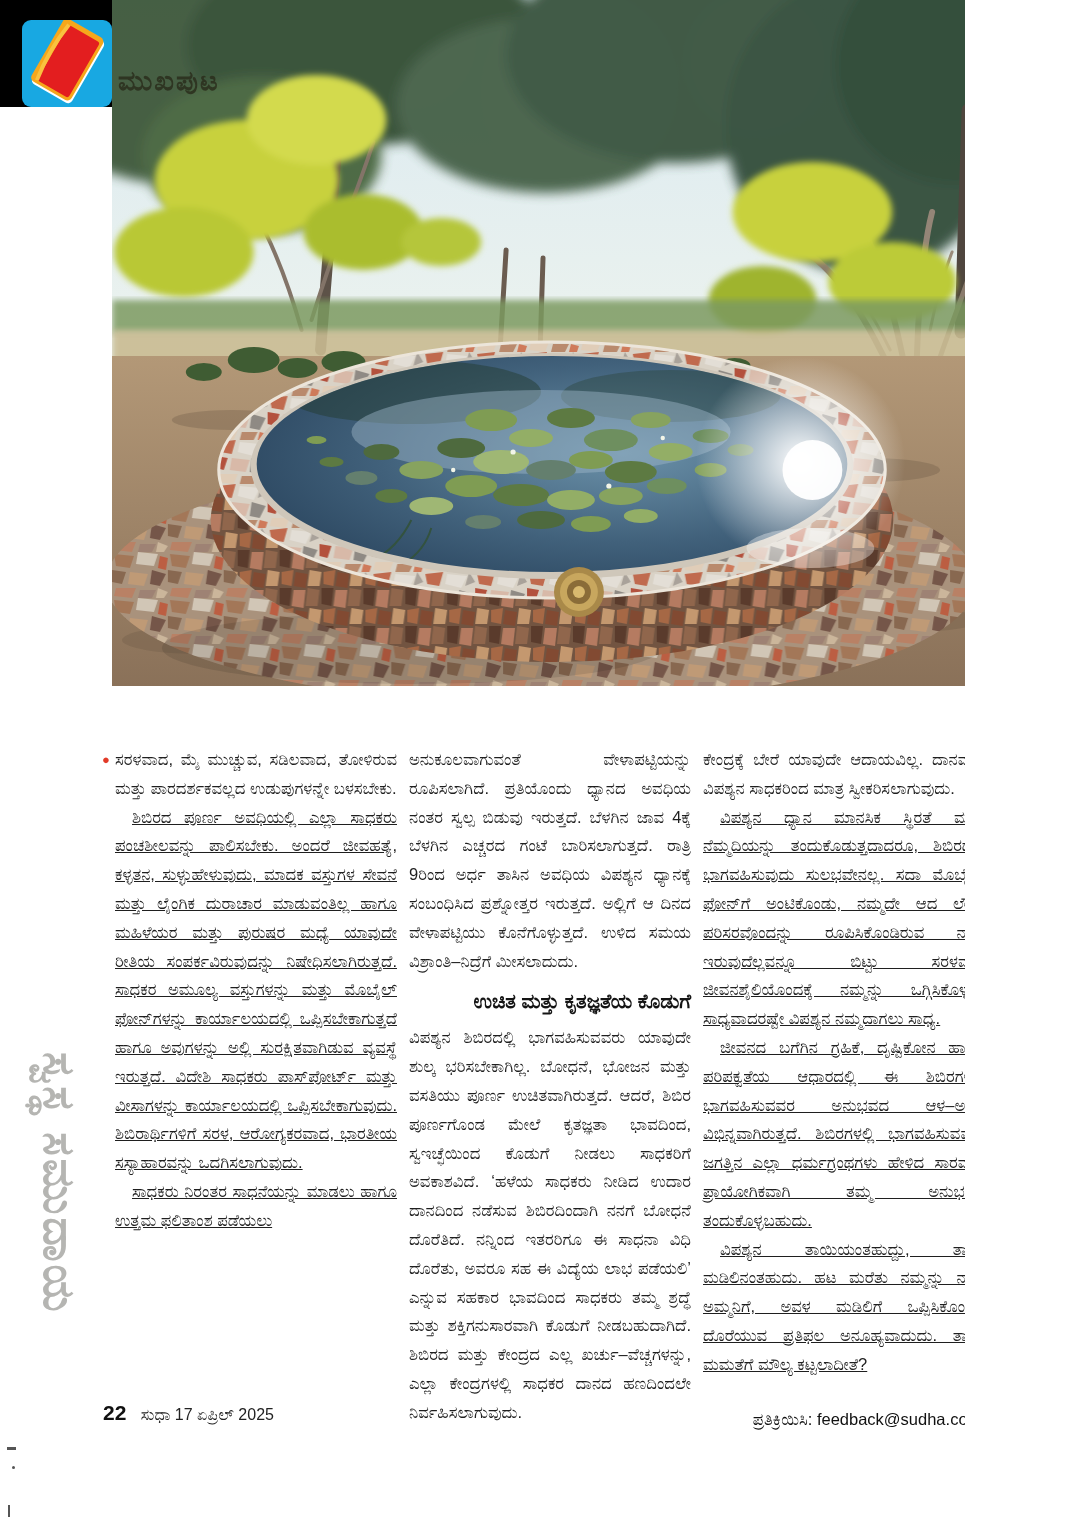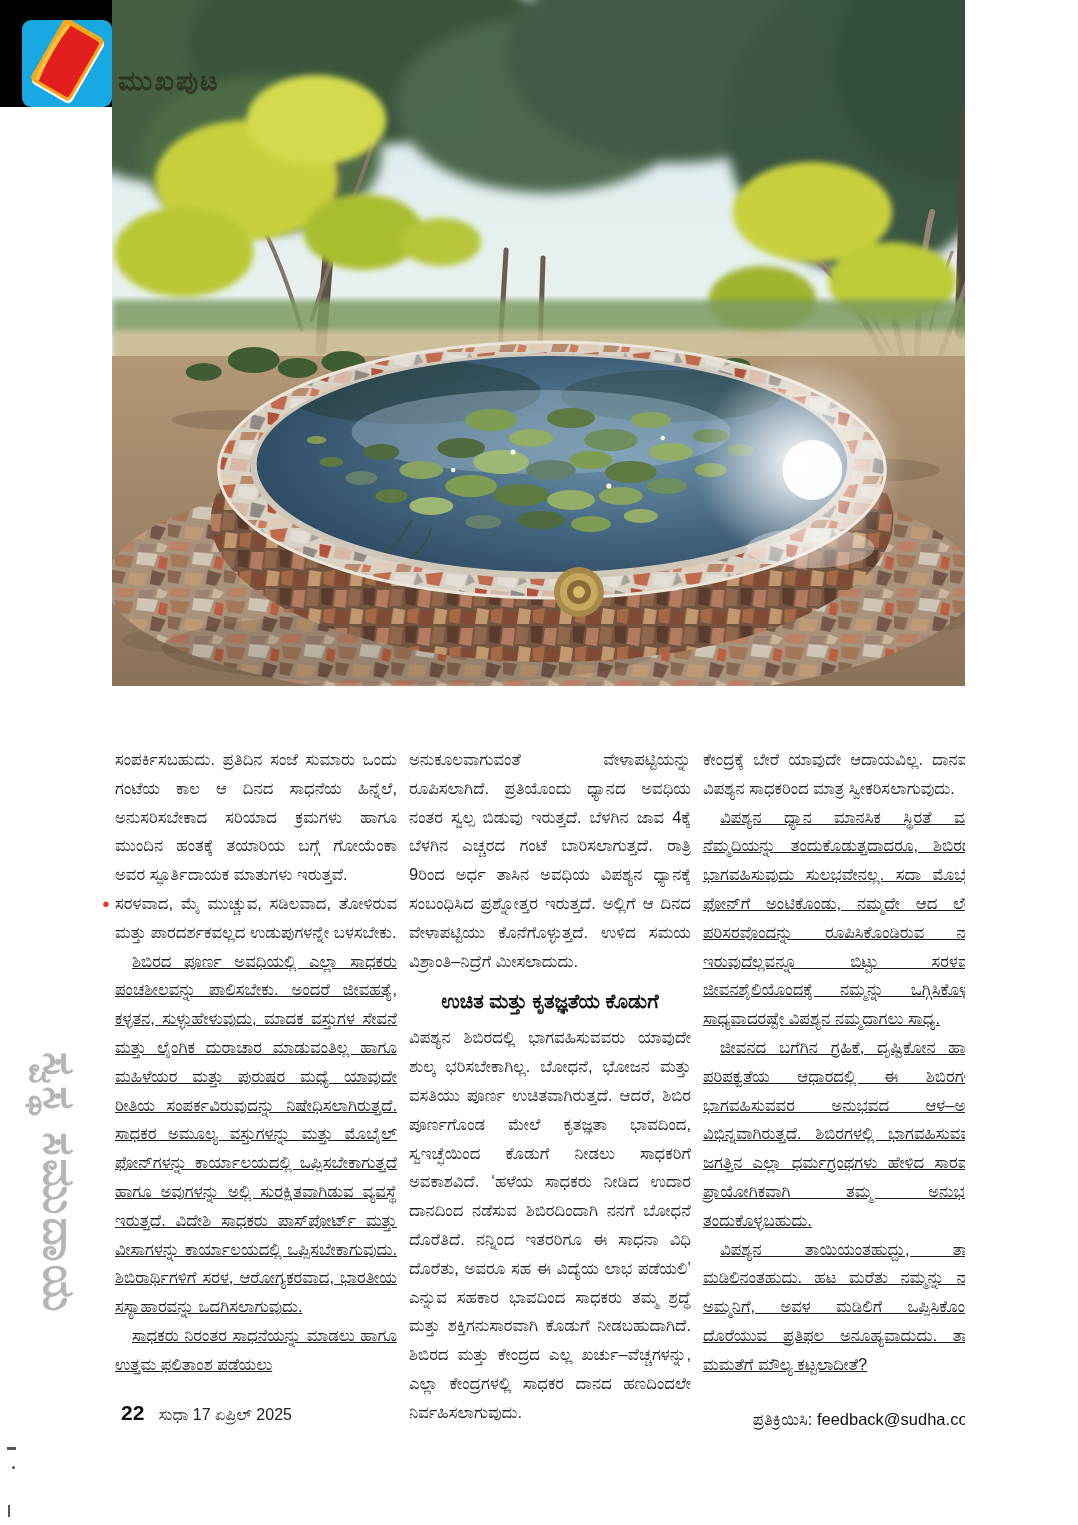--- a/index.html
+++ b/index.html
@@ -25,25 +25,25 @@
     white-space:nowrap;font-size:44px;font-weight:bold;color:#b5b5b2;letter-spacing:3px;}
 
   
   .columns{position:absolute;left:103px;top:745px;width:882px;display:flex;}
   .col{width:294px;padding-left:12px;box-sizing:border-box;font-size:16.5px;line-height:28.8px;
     color:#1f1f1f;text-align:justify;}
   .col p{margin:0;}
   .col p.indent{text-indent:17px;text-decoration:underline;}
   .bullet-item{position:relative;}
   .bullet-item .dot{position:absolute;left:-13px;top:1px;color:#e23a28;font-size:13px;}
-  .subhead{font-weight:bold;font-size:20px;color:#141414;margin:13px 0 9px 0;text-align:center;line-height:26px;}
+  .subhead{font-weight:bold;font-size:20px;color:#141414;margin:13px 0 9px 0;text-align:right;line-height:26px;}
   .feedback{margin-top:26px;text-align:right;font-weight:normal;font-size:16.5px;color:#111;}
 
   
-  .footer{position:absolute;left:121px;top:1401px;font-size:16px;color:#222;text-align:center;}
+  .footer{position:absolute;left:103px;top:1401px;font-size:16px;color:#222;text-align:center;}
   .footer .pagenum{font-weight:bold;font-size:21px;margin-right:10px;color:#111;}
 
   
   .mark{position:absolute;background:#555;}
   .mark.m1{left:7px;top:1447px;width:9px;height:3px;}
   .mark.m2{left:12px;top:1466px;width:3px;height:3px;border-radius:50%;}
   .mark.m3{left:8px;top:1505px;width:2px;height:12px;}
 </style>
 </head>
 <body>
@@ -260,21 +260,20 @@
         <circle cx="468" cy="592" r="6" fill="#d8b96f"></circle>
       </g>
     </svg>
   </div>
 
 
   <div class="vertical-title">ಸ್ವಸ್ಥ ಸಮುದಾಯ</div>
 
   <div class="columns">
     <div class="col">
-      <p>ಸಂಪರ್ಕಿಸಬಹುದು. ಪ್ರತಿದಿನ ಸಂಜೆ ಸುಮಾರು ಒಂದು ಗಂಟೆಯ ಕಾಲ ಆ ದಿನದ ಸಾಧನೆಯ ಹಿನ್ನೆಲೆ, ಅನುಸರಿಸಬೇಕಾದ ಸರಿಯಾದ ಕ್ರಮಗಳು ಹಾಗೂ ಮುಂದಿನ ಹಂತಕ್ಕೆ ತಯಾರಿಯ ಬಗ್ಗೆ ಗೋಯೆಂಕಾ ಅವರ ಸ್ಫೂರ್ತಿದಾಯಕ ಮಾತುಗಳು ಇರುತ್ತವೆ.</p>
       <div class="bullet-item">
         <span class="dot">●</span>
         <p>ಸರಳವಾದ, ಮೈ ಮುಚ್ಚುವ, ಸಡಿಲವಾದ, ತೋಳಿರುವ ಮತ್ತು ಪಾರದರ್ಶಕವಲ್ಲದ ಉಡುಪುಗಳನ್ನೇ ಬಳಸಬೇಕು.</p>
       </div>
       <p class="indent">ಶಿಬಿರದ ಪೂರ್ಣ ಅವಧಿಯಲ್ಲಿ ಎಲ್ಲಾ ಸಾಧಕರು ಪಂಚಶೀಲವನ್ನು ಪಾಲಿಸಬೇಕು. ಅಂದರೆ ಜೀವಹತ್ಯೆ, ಕಳ್ಳತನ, ಸುಳ್ಳುಹೇಳುವುದು, ಮಾದಕ ವಸ್ತುಗಳ ಸೇವನೆ ಮತ್ತು ಲೈಂಗಿಕ ದುರಾಚಾರ ಮಾಡುವಂತಿಲ್ಲ ಹಾಗೂ ಮಹಿಳೆಯರ ಮತ್ತು ಪುರುಷರ ಮಧ್ಯೆ ಯಾವುದೇ ರೀತಿಯ ಸಂಪರ್ಕವಿರುವುದನ್ನು ನಿಷೇಧಿಸಲಾಗಿರುತ್ತದೆ. ಸಾಧಕರ ಅಮೂಲ್ಯ ವಸ್ತುಗಳನ್ನು ಮತ್ತು ಮೊಬೈಲ್ ಫೋನ್‌ಗಳನ್ನು ಕಾರ್ಯಾಲಯದಲ್ಲಿ ಒಪ್ಪಿಸಬೇಕಾಗುತ್ತದೆ ಹಾಗೂ ಅವುಗಳನ್ನು ಅಲ್ಲಿ ಸುರಕ್ಷಿತವಾಗಿಡುವ ವ್ಯವಸ್ಥೆ ಇರುತ್ತದೆ. ವಿದೇಶಿ ಸಾಧಕರು ಪಾಸ್‌ಪೋರ್ಟ್ ಮತ್ತು ವೀಸಾಗಳನ್ನು ಕಾರ್ಯಾಲಯದಲ್ಲಿ ಒಪ್ಪಿಸಬೇಕಾಗುವುದು. ಶಿಬಿರಾರ್ಥಿಗಳಿಗೆ ಸರಳ, ಆರೋಗ್ಯಕರವಾದ, ಭಾರತೀಯ ಸಸ್ಯಾಹಾರವನ್ನು ಒದಗಿಸಲಾಗುವುದು.</p>
       <p class="indent">ಸಾಧಕರು ನಿರಂತರ ಸಾಧನೆಯನ್ನು ಮಾಡಲು ಹಾಗೂ ಉತ್ತಮ ಫಲಿತಾಂಶ ಪಡೆಯಲು</p>
     </div>
     <div class="col">
       <p>ಅನುಕೂಲವಾಗುವಂತೆ ವೇಳಾಪಟ್ಟಿಯನ್ನು ರೂಪಿಸಲಾಗಿದೆ. ಪ್ರತಿಯೊಂದು ಧ್ಯಾನದ ಅವಧಿಯ ನಂತರ ಸ್ವಲ್ಪ ಬಿಡುವು ಇರುತ್ತದೆ. ಬೆಳಗಿನ ಜಾವ 4ಕ್ಕೆ ಬೆಳಗಿನ ಎಚ್ಚರದ ಗಂಟೆ ಬಾರಿಸಲಾಗುತ್ತದೆ. ರಾತ್ರಿ 9ರಿಂದ ಅರ್ಧ ತಾಸಿನ ಅವಧಿಯ ವಿಪಶ್ಯನ ಧ್ಯಾನಕ್ಕೆ ಸಂಬಂಧಿಸಿದ ಪ್ರಶ್ನೋತ್ತರ ಇರುತ್ತದೆ. ಅಲ್ಲಿಗೆ ಆ ದಿನದ ವೇಳಾಪಟ್ಟಿಯು ಕೊನೆಗೊಳ್ಳುತ್ತದೆ. ಉಳಿದ ಸಮಯ ವಿಶ್ರಾಂತಿ–ನಿದ್ರೆಗೆ ಮೀಸಲಾದುದು.</p>
       <h3 class="subhead">ಉಚಿತ ಮತ್ತು ಕೃತಜ್ಞತೆಯ ಕೊಡುಗೆ</h3>

